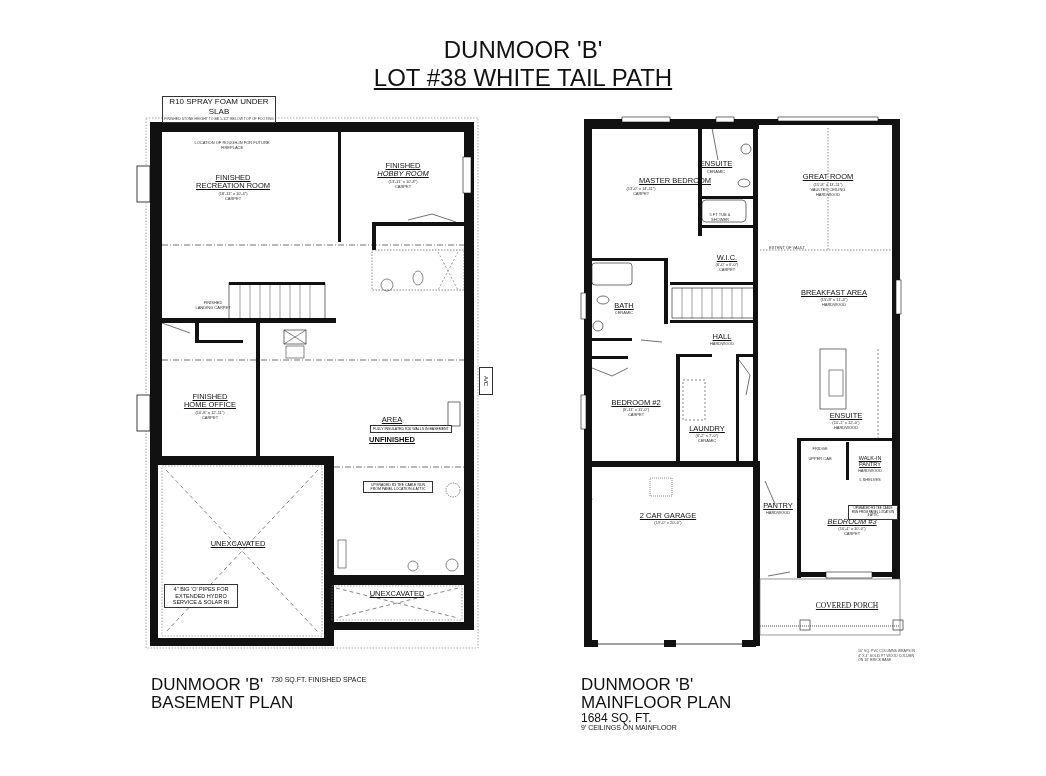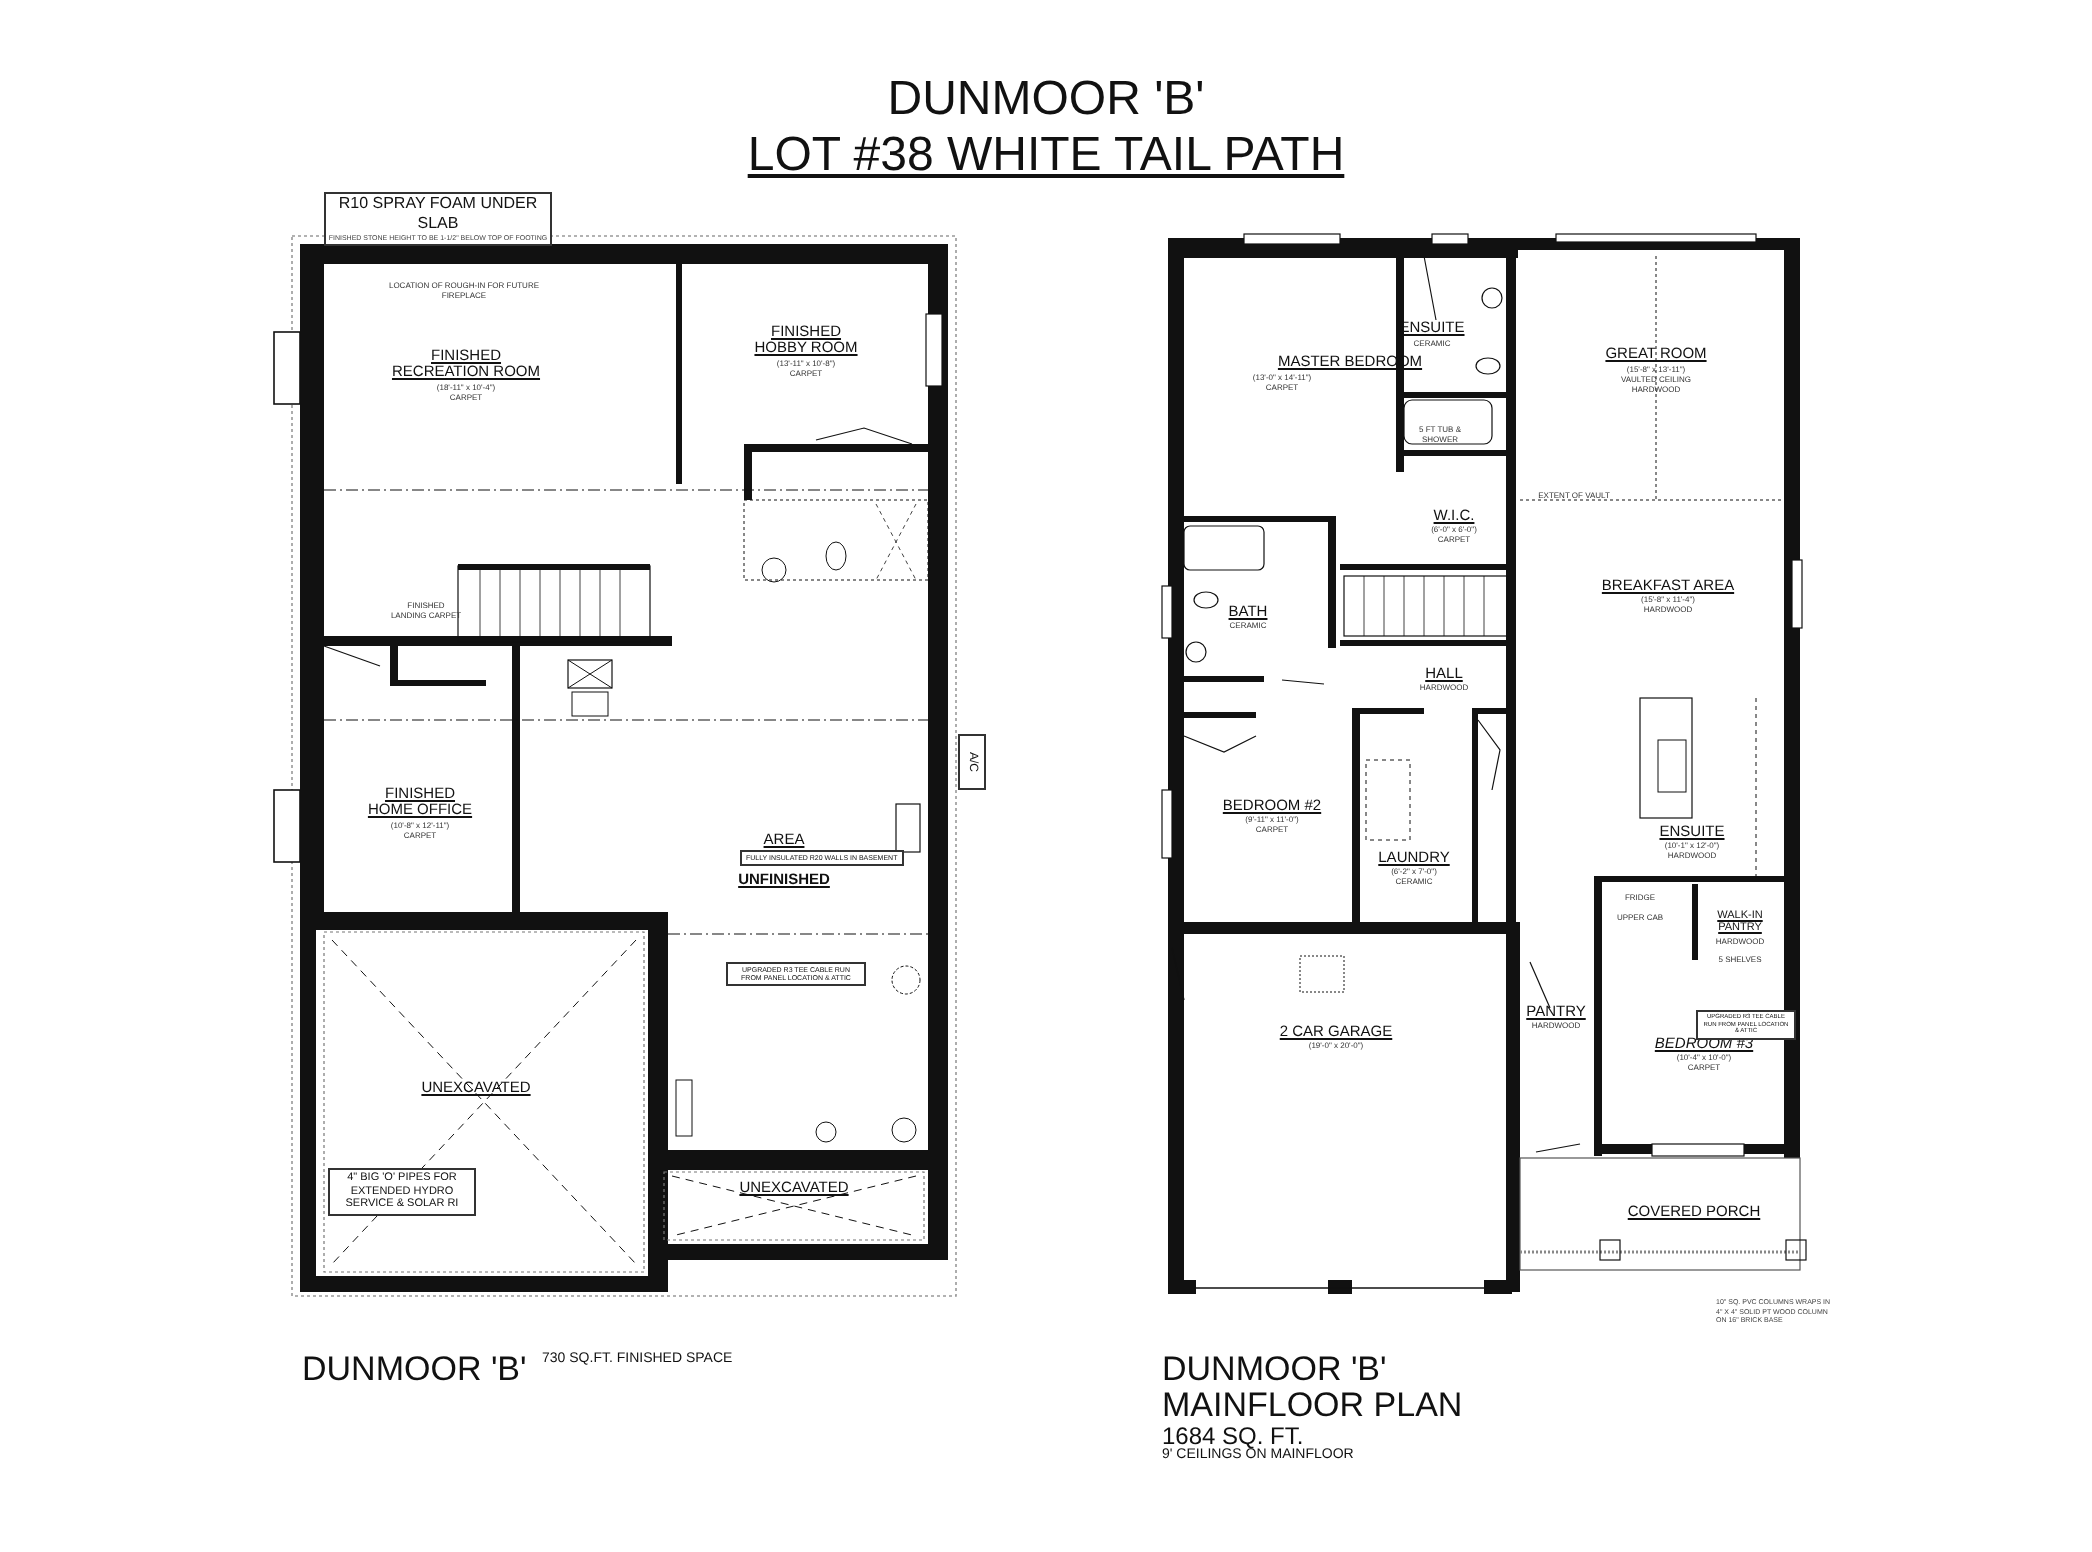--- a/index.html
+++ b/index.html
@@ -192,21 +192,21 @@
   <div class="small">FINISHED STONE HEIGHT TO BE 1-1/2" BELOW TOP OF FOOTING</div>
 </div>
 <div class="room-sub" style="left:232px;top:140px;width:80px;white-space:normal;">LOCATION OF ROUGH-IN FOR FUTURE FIREPLACE</div>
 
 <div class="room-label" style="left:233px;top:174px;">FINISHED</div>
 <div class="room-label" style="left:233px;top:182px;">RECREATION ROOM</div>
 <div class="room-sub" style="left:233px;top:191px;">(18'-11" x 10'-4")</div>
 <div class="room-sub" style="left:233px;top:196px;">CARPET</div>
 
 <div class="room-label" style="left:403px;top:162px;">FINISHED</div>
-<div class="room-label" style="left:403px;top:170px;">HOBBY ROOM</div>
+<div class="room-label" style="left:403px;top:170px;font-style:italic;">HOBBY ROOM</div>
 <div class="room-sub" style="left:403px;top:179px;">(13'-11" x 10'-8")</div>
 <div class="room-sub" style="left:403px;top:184px;">CARPET</div>
 
 <div class="room-label" style="left:210px;top:393px;">FINISHED</div>
 <div class="room-label" style="left:210px;top:401px;">HOME OFFICE</div>
 <div class="room-sub" style="left:210px;top:410px;">(10'-8" x 12'-11")</div>
 <div class="room-sub" style="left:210px;top:415px;">CARPET</div>
 
 <div class="room-label" style="left:392px;top:436px;font-weight:bold;">UNFINISHED</div>
 <div class="room-label" style="left:392px;top:416px;">AREA</div>
@@ -272,26 +272,27 @@
 <div class="room-sub" style="left:778px;top:510px;">HARDWOOD</div>
 
 <div class="room-label" style="left:852px;top:518px;font-style:italic;">BEDROOM #3</div>
 <div class="room-sub" style="left:852px;top:526px;">(10'-4" x 10'-0")</div>
 <div class="room-sub" style="left:852px;top:531px;">CARPET</div>
 <div class="note-box" style="left:848px;top:505px;width:44px;white-space:normal;font-size:3px;line-height:3.5px;">UPGRADED R3 TEE CABLE RUN FROM PANEL LOCATION &amp; ATTIC</div>
 
 <div class="room-label" style="left:668px;top:512px;">2 CAR GARAGE</div>
 <div class="room-sub" style="left:668px;top:520px;">(19'-0" x 20'-0")</div>
 
-<div class="room-label" style="left:847px;top:602px;">COVERED PORCH</div>
+<div class="room-label" style="left:847px;top:602px;font-family:Liberation Serif, serif;">COVERED PORCH</div>
 <div class="porch-note">10" SQ. PVC COLUMNS WRAPS IN 4" X 4" SOLID PT WOOD COLUMN ON 16" BRICK BASE</div>
 
 <div class="caption" style="left:151px;top:676px;">
   <div><span>DUNMOOR 'B'</span>
     <span class="tiny" style="vertical-align:top;margin-left:3px;">730 SQ.FT. FINISHED SPACE</span></div>
+  <div>BASEMENT PLAN</div>
 </div>
 
 <div class="caption" style="left:581px;top:676px;">
   <div>DUNMOOR 'B'</div>
   <div>MAINFLOOR PLAN</div>
   <div class="sub">1684 SQ. FT.</div>
   <div class="tiny">9' CEILINGS ON MAINFLOOR</div>
 </div>
 
 </body></html>

